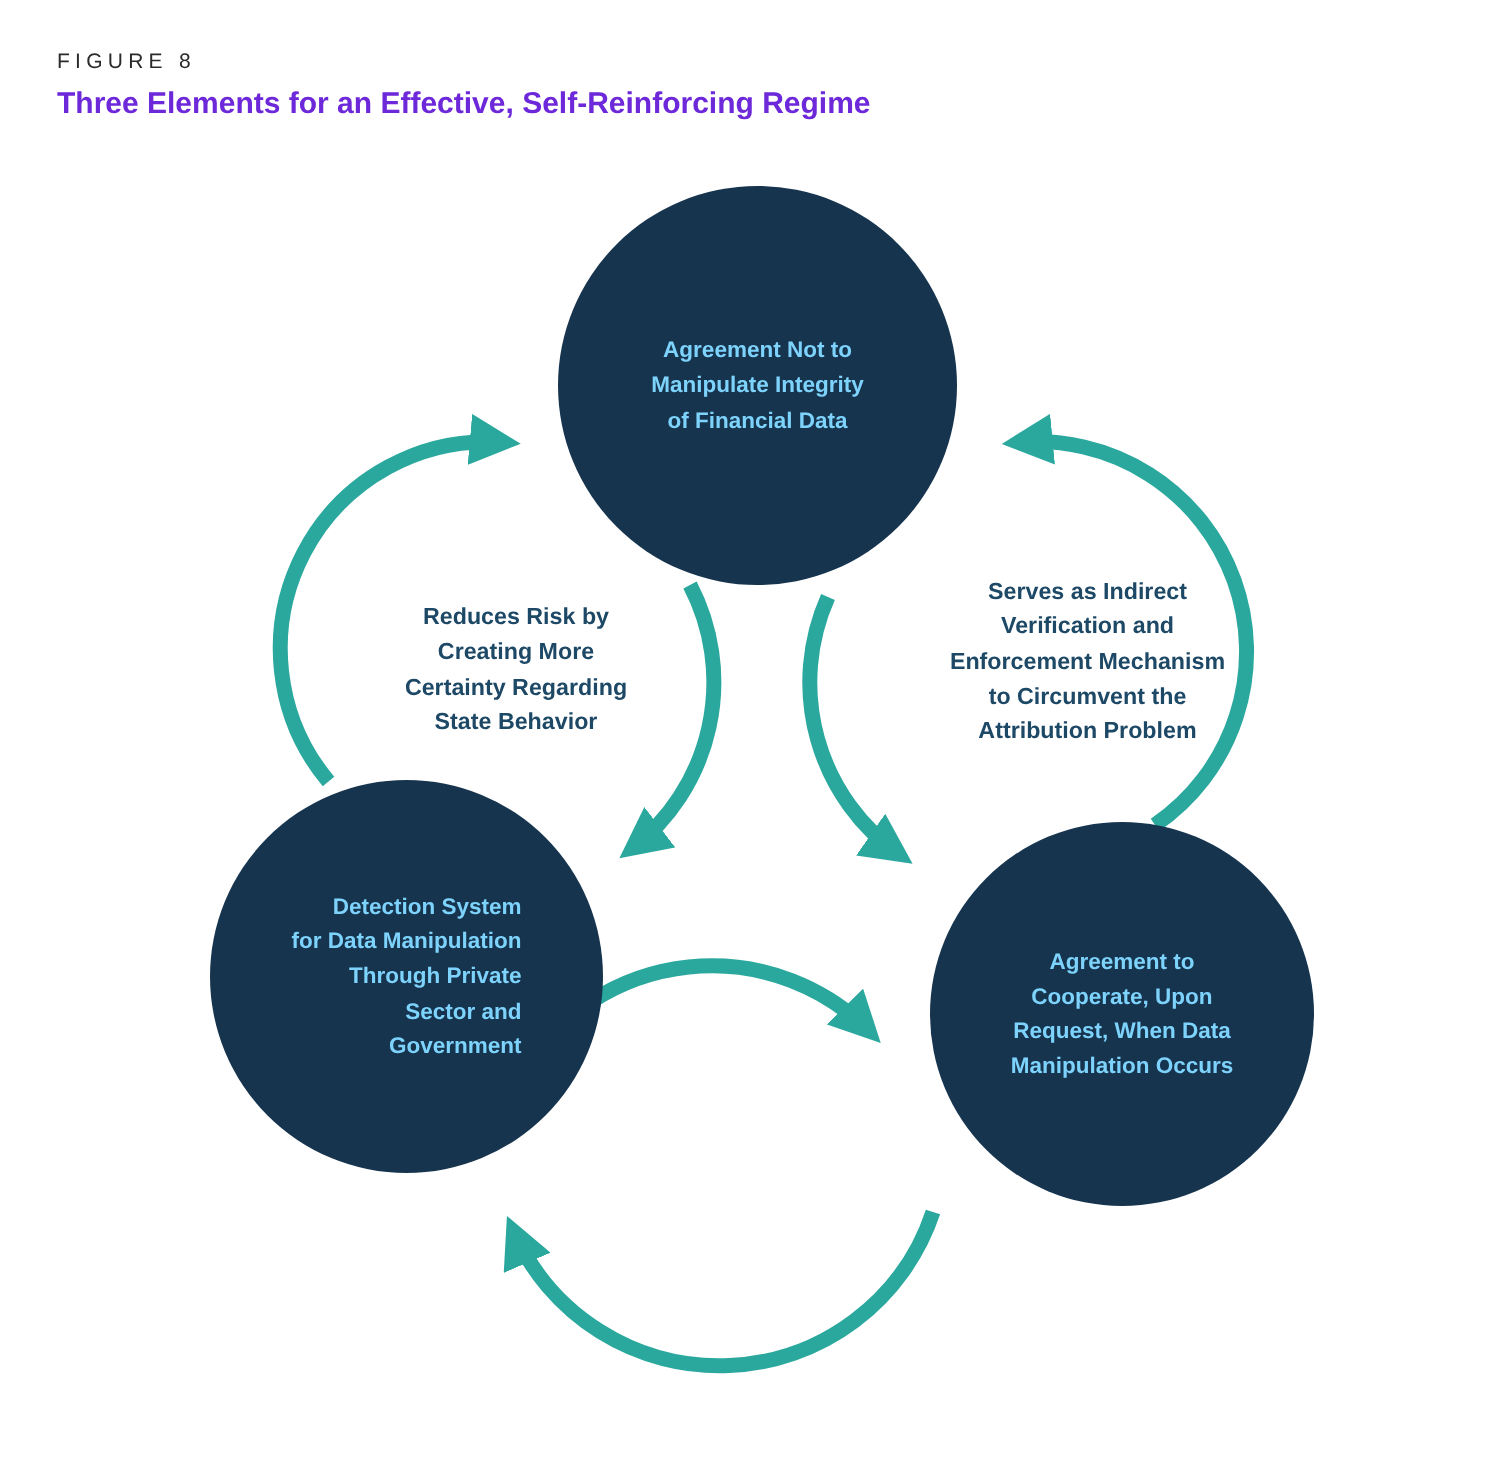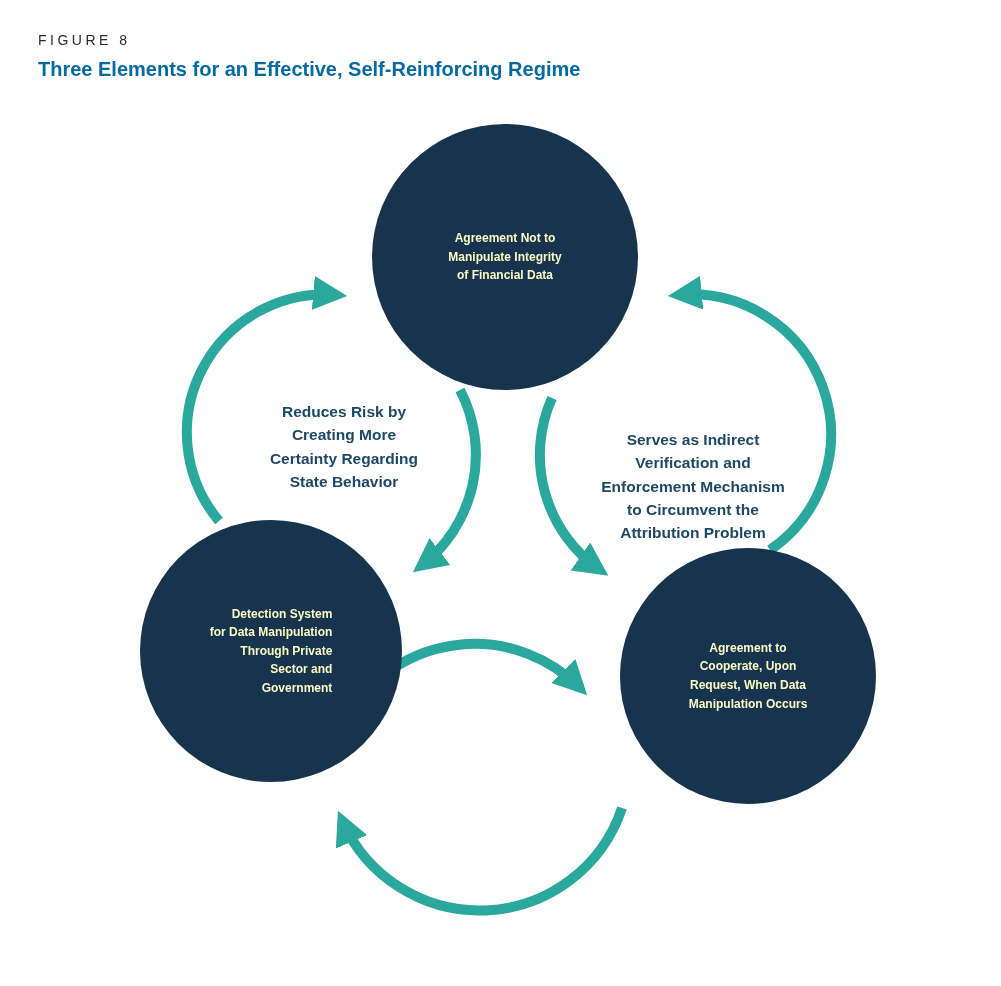--- a/index.html
+++ b/index.html
@@ -25,21 +25,21 @@
     letter-spacing:3.5px;
     color:#2b2b2b;
     font-weight:400;
   }
   .figure-title{
     position:absolute;
     left:38px;
     top:58px;
     font-size:20px;
     font-weight:bold;
-    color:#0369a1;
+    color:#6d28d9;
   }
   .arrows-layer{
     position:absolute;
     left:0;top:0;
     width:1001px;height:986px;
     pointer-events:none;
   }
   .arrows-layer path.arc{
     fill:none;
     stroke:var(--teal);
@@ -52,41 +52,41 @@
   .node{
     position:absolute;
     border-radius:50%;
     background:var(--navy);
     display:flex;
     align-items:center;
     justify-content:center;
     text-align:center;
   }
   .node .node-text{
-    color:#fef9c3;
+    color:#7dd3fc;
     font-weight:bold;
-    font-size:12px;
+    font-size:15px;
     line-height:1.55;
     white-space:pre-line;
     padding:0 18px;
   }
   .node-top{left:372px;top:124px;width:266px;height:266px;}
   .node-bottom-left{left:140px;top:520px;width:262px;height:262px;text-align:right;}
   .node-bottom-right{left:620px;top:548px;width:256px;height:256px;}
   .edge-label{
     position:absolute;
     text-align:center;
     color:var(--label-text);
     font-weight:bold;
     font-size:15.5px;
     line-height:1.5;
     white-space:pre-line;
   }
   .edge-label-left{left:239px;top:400px;width:210px;}
-  .edge-label-right{left:580px;top:383px;width:226px;margin-top:45px;}
+  .edge-label-right{left:612px;top:383px;width:226px;}
   .edge-label-bottom{left:395px;top:733px;width:206px;}
 </style>
 </head>
 <body>
 
 <div class="page">
 
   <div class="figure-label">FIGURE 8</div>
 
   <div class="figure-title">Three Elements for an Effective, Self-Reinforcing Regime</div>

